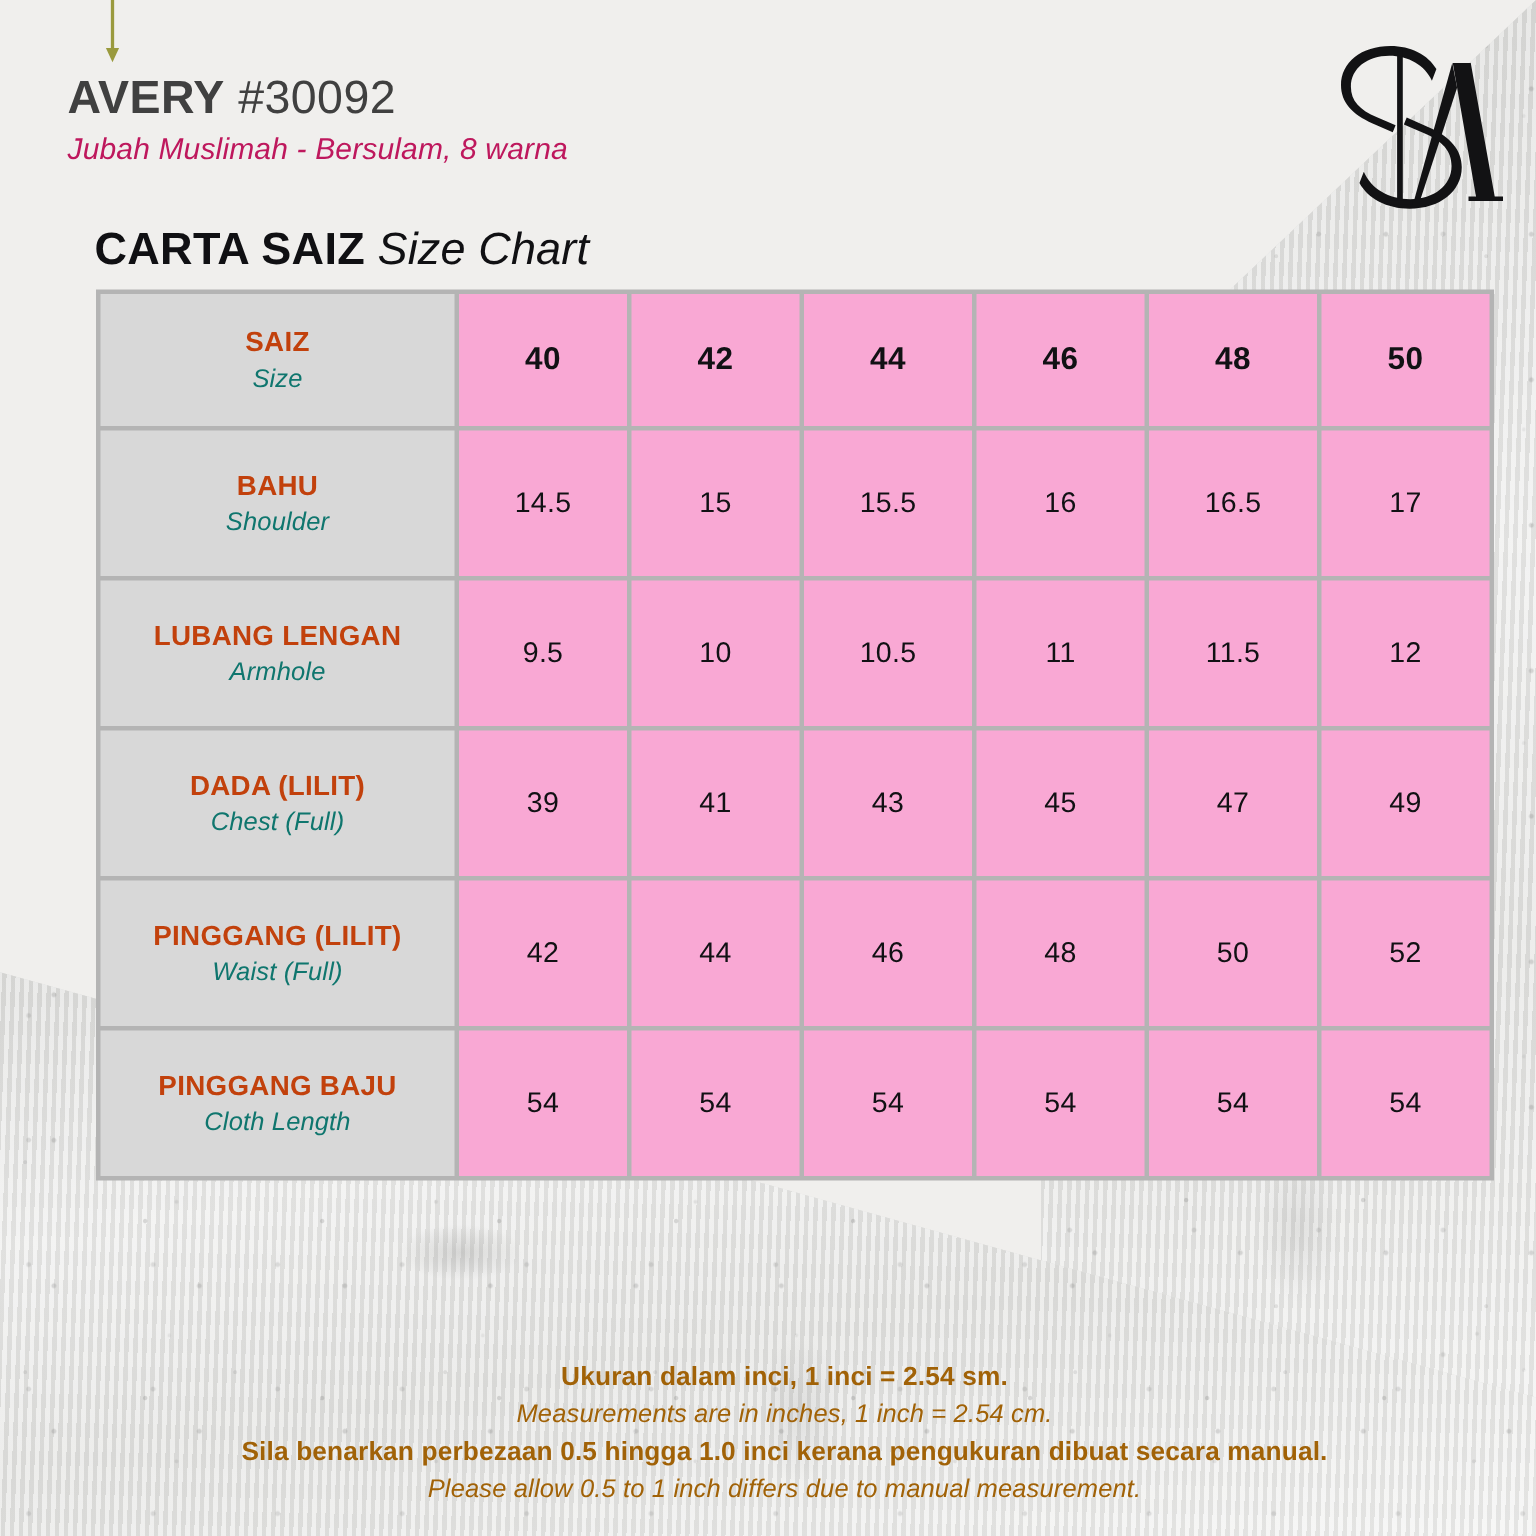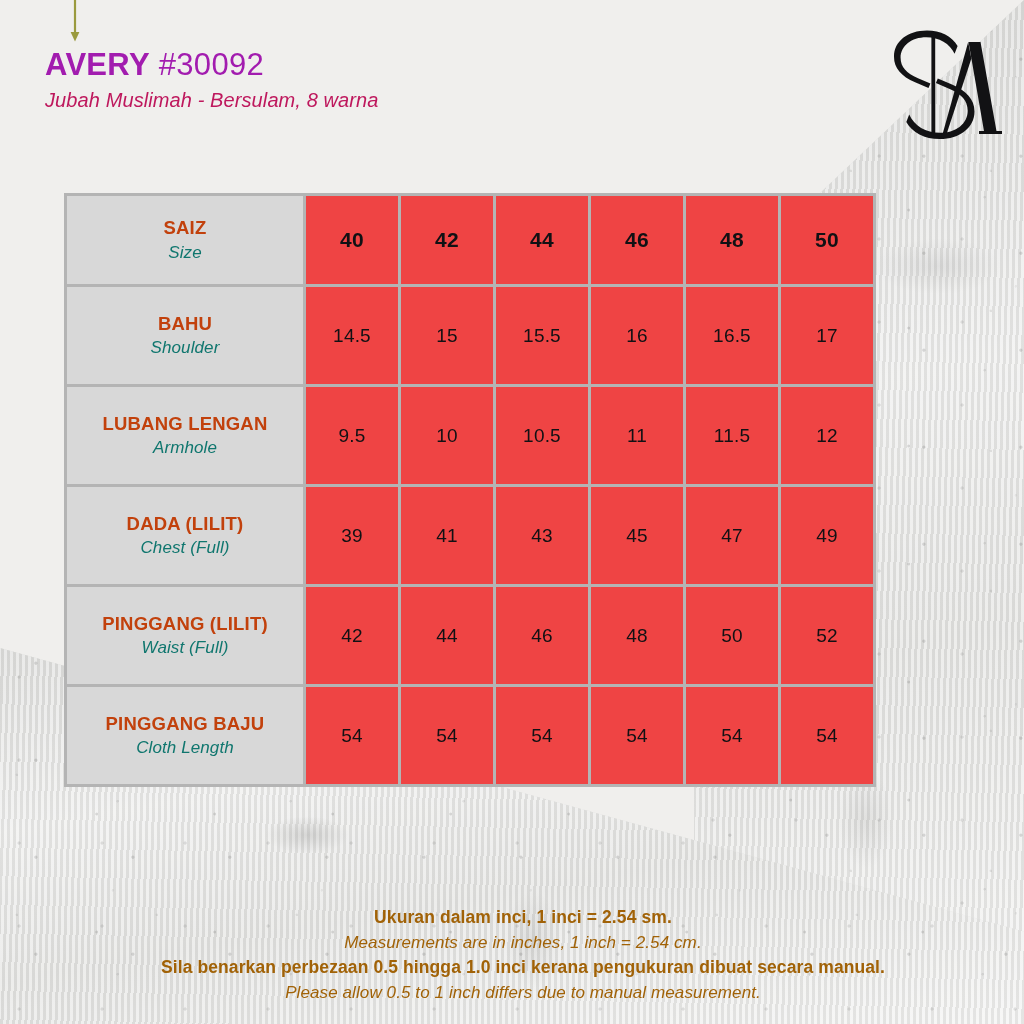--- a/index.html
+++ b/index.html
@@ -77,21 +77,21 @@
   
   #doc-header {
     position: absolute;
     left: 45px;
     top: 48px;
     width: 620px;
   }
   #product-title {
     font-size: 31px;
     letter-spacing: .3px;
-    color: #a21caf;
+    color: #404040;
     line-height: 1.1;
     white-space: nowrap;
   }
   #product-title .code-strong { font-weight: 700; }
   #product-title .code-light  { font-weight: 400; }
   #product-subtitle {
     margin-top: 7px;
     font-size: 20px;
     font-style: italic;
     font-weight: 400;
@@ -137,22 +137,22 @@
     padding: 0;
     text-align: center;
     vertical-align: middle;
     color: #111114;
   }
   .col-label {
     width: 236px;
     background: #d8d8d8;
   }
   .col-val {
-    width: 92px;
-    background: #ef4444;
+    width: 112px;
+    background: #f9a8d4;
   }
   .row-head td { height: 88px; }
   .row-body td { height: 97px; }
 
   .lbl-ms {
     display: block;
     font-weight: 700;
     font-size: 18.5px;
     letter-spacing: .2px;
     line-height: 1.25;
@@ -257,20 +257,24 @@
                c14.7 6.4 22.5 15.1 22.5 26.9
                c0 16.0 -14.5 27.6 -34.8 27.6
                c-15.2 0 -27.6 -6.6 -33.4 -17.1 Z"></path>
 
       <path d="M55.4 8 L59.2 8 L59.2 112 L55.4 112 Z"></path>
 
       <path d="M48.8 109.5 L65.8 109.5 L65.8 112.5 L48.8 112.5 Z"></path>
     </g>
   </svg>
 
+  <div id="chart-title">
+    <span class="t-bold">CARTA SAIZ</span>
+    <span class="t-ital">Size Chart</span>
+  </div>
 
   <table id="size-table">
     <tbody id="size-table-body">
         <tr class="row-head">
           <td class="col-label">
             <span class="lbl-ms">SAIZ</span>
             <span class="lbl-en">Size</span>
           </td>
           <td class="col-val head-size">40</td>
           <td class="col-val head-size">42</td>

